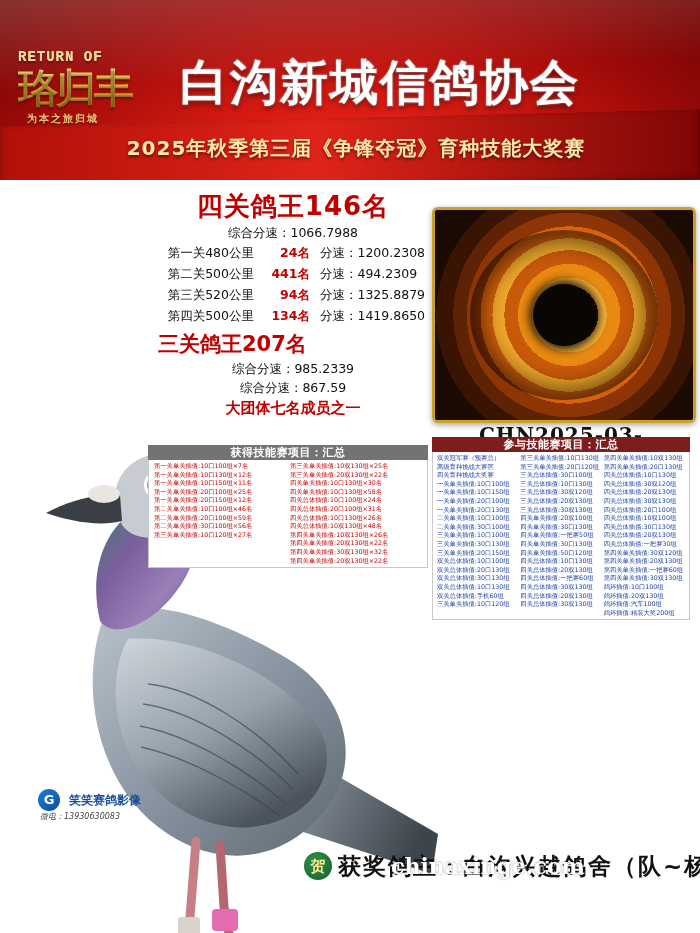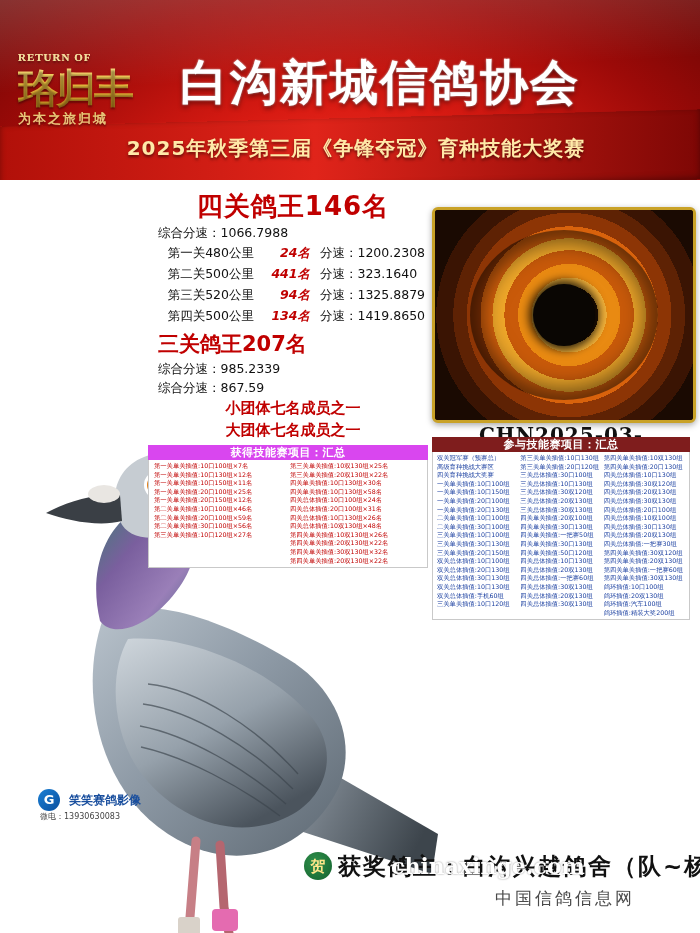--- a/index.html
+++ b/index.html
@@ -30,26 +30,26 @@
     position:absolute;left:18px;top:52px;width:150px;height:66px;
     font-family:"DejaVu Serif","Liberation Serif",serif;
     font-weight:bold;font-size:40px;line-height:50px;letter-spacing:-2px;
     color:#f7d35a;
     background:linear-gradient(180deg,#fff6c4 0%,#f2c544 45%,#a9700d 100%);
     -webkit-background-clip:text;background-clip:text;-webkit-text-fill-color:transparent;
     text-shadow:0 2px 2px rgba(0,0,0,.35);
     white-space:nowrap;
   }
   .gold-logo .en{
-    display:block;font-size:11px;line-height:11px;letter-spacing:1px;
-    color:#f5dc9a;-webkit-text-fill-color:#f5dc9a;font-family:Liberation Serif, serif;
+    display:block;font-size:14px;line-height:11px;letter-spacing:1px;
+    color:#f5dc9a;-webkit-text-fill-color:#f5dc9a;font-family:Liberation Mono, monospace;
   }
   .gold-logo .sub{
-    display:block;font-size:13px;line-height:12px;letter-spacing:2px;
-    color:#e9c37a;-webkit-text-fill-color:#e9c37a;
+    display:block;font-size:10px;line-height:12px;letter-spacing:2px;
+    color:#e9c37a;margin-left:9px;-webkit-text-fill-color:#e9c37a;
   }
   .assoc-title{
     position:absolute;left:180px;top:46px;width:505px;height:72px;
     font-family:"DejaVu Sans","Liberation Sans",sans-serif;
     font-weight:bold;font-size:48px;line-height:72px;letter-spacing:2px;
     color:#ffffff;text-shadow:0 3px 5px rgba(0,0,0,.45), 0 0 2px #fff;
     white-space:nowrap;
   }
   .event-title{
     position:absolute;left:0;top:131px;width:700px;height:34px;
@@ -91,36 +91,36 @@
     text-align:center;font-size:20px;font-weight:bold;line-height:28px;color:#111;
     font-family:"DejaVu Serif","Liberation Serif",serif;letter-spacing:1px;
   }
   
   .results{position:absolute;left:150px;top:0px;width:270px;}
   .res-title{
     text-align:center;font-size:26px;font-weight:bold;color:#c00000;line-height:34px;
     letter-spacing:1px;
   }
   .res-sub{
-    text-align:left;font-size:12.5px;color:#111;line-height:19px;
+    text-align:center;font-size:12.5px;color:#111;line-height:19px;
   }
   .res-row{font-size:12.5px;color:#111;line-height:21px;white-space:nowrap;}
   .res-row .lbl{display:inline-block;width:96px;text-align:right;}
-  .res-row .rank{color:#c00000;font-weight:bold;display:inline-block;width:52px;text-align:right;font-style:italic;}
+  .res-row .rank{color:#c00000;font-weight:bold;display:inline-block;width:52px;text-align:right;}
   .res-row .spd{display:inline-block;padding-left:6px;}
   .res-title2{
     font-size:21px;font-weight:bold;color:#c00000;line-height:29px;margin-top:4px;
   }
   .team-line{
     text-align:center;font-size:15px;font-weight:bold;color:#c00000;line-height:22px;
   }
   
   .tbl{position:absolute;}
   .tbl-head{
-    background:#d946ef;color:#fff;font-size:11px;font-weight:bold;
+    background:#737373;color:#fff;font-size:11px;font-weight:bold;
     text-align:center;line-height:15px;letter-spacing:.5px;
   }
   .tbl-body{border:1px solid #c9c9c9;border-top:none;background:#fff;padding:2px 3px;}
   .tbl-body .ln{
     font-size:6.3px;line-height:8.6px;color:#c00000;white-space:nowrap;overflow:hidden;
   }
   .tbl-body .ln.b{color:#1a3fa0;}
   .tbl-left{left:140px;top:256px;width:280px;}
   .tbl-left .cols{display:flex;}
   .tbl-left .col{width:50%;padding:0 2px;}
@@ -132,21 +132,21 @@
   .studio{
     position:absolute;left:30px;top:600px;width:170px;
   }
   .studio .logo-c{
     display:inline-block;width:22px;height:22px;border-radius:50%;
     background:linear-gradient(135deg,#1a7fd4,#0b4f9e);color:#fff;font-size:13px;
     text-align:center;line-height:22px;font-weight:bold;vertical-align:middle;
   }
   .studio .nm{display:inline-block;font-size:12px;color:#1a4f9e;font-weight:bold;
     vertical-align:middle;padding-left:4px;}
-  .studio .tel{font-size:8px;color:#444;padding-left:2px;line-height:12px;}
+  .studio .tel{font-size:8px;color:#444;padding-left:2px;line-height:12px;font-style:italic;}
   .footer{
     position:absolute;left:0;top:660px;width:700px;height:93px;
   }
   .award-badge{
     position:absolute;left:296px;top:3px;width:28px;height:28px;border-radius:50%;
     background:radial-gradient(circle at 40% 35%,#2f8f4a,#14622f);
     color:#ffe68a;font-size:15px;font-weight:bold;text-align:center;line-height:28px;
   }
   .award-text{
     position:absolute;left:330px;top:2px;font-size:23px;font-weight:bold;color:#111;
@@ -250,38 +250,37 @@
       <div class="res-sub">综合分速：1066.7988</div>
 
       <div class="res-row">
         <span class="lbl">第一关480公里</span>
         <span class="rank">24名</span>
         <span class="spd">分速：1200.2308</span>
       </div>
       <div class="res-row">
         <span class="lbl">第二关500公里</span>
         <span class="rank">441名</span>
-        <span class="spd">分速：323.1640</span>
+        <span class="spd">分速：494.2309</span>
       </div>
       <div class="res-row">
         <span class="lbl">第三关520公里</span>
         <span class="rank">94名</span>
         <span class="spd">分速：1325.8879</span>
       </div>
       <div class="res-row">
         <span class="lbl">第四关500公里</span>
         <span class="rank">134名</span>
         <span class="spd">分速：1419.8650</span>
       </div>
 
       <div class="res-title2">三关鸽王207名</div>
       <div class="res-sub">综合分速：985.2339</div>
       <div class="res-sub">综合分速：867.59</div>
 
-      <div class="team-line">小团体七名成员之一</div>
       <div class="team-line">大团体七名成员之一</div>
     </div>
 
     <div class="eye-box">
       <div class="eye-inner"></div>
       <div class="eye-ring"></div>
       <div class="eye-pupil"></div>
     </div>
     <div class="ring-no">CHN2025-03-3212898</div>
 
@@ -390,17 +389,16 @@
     <div class="studio">
       <span class="logo-c">G</span>
       <span class="nm">笑笑赛鸽影像</span>
       <div class="tel">微电：13930630083</div>
     </div>
 
     <div class="footer">
       <div class="award-badge">贺</div>
       <div class="award-text">获奖鸽主：白沟兴越鸽舍（队~杨兴</div>
       <div class="wm-en">chinaxinge.com</div>
-      <div class="wm-cn">中国信鸽信息网</div>
     </div>
 
   </div>
 </div>
 
 </body></html>

